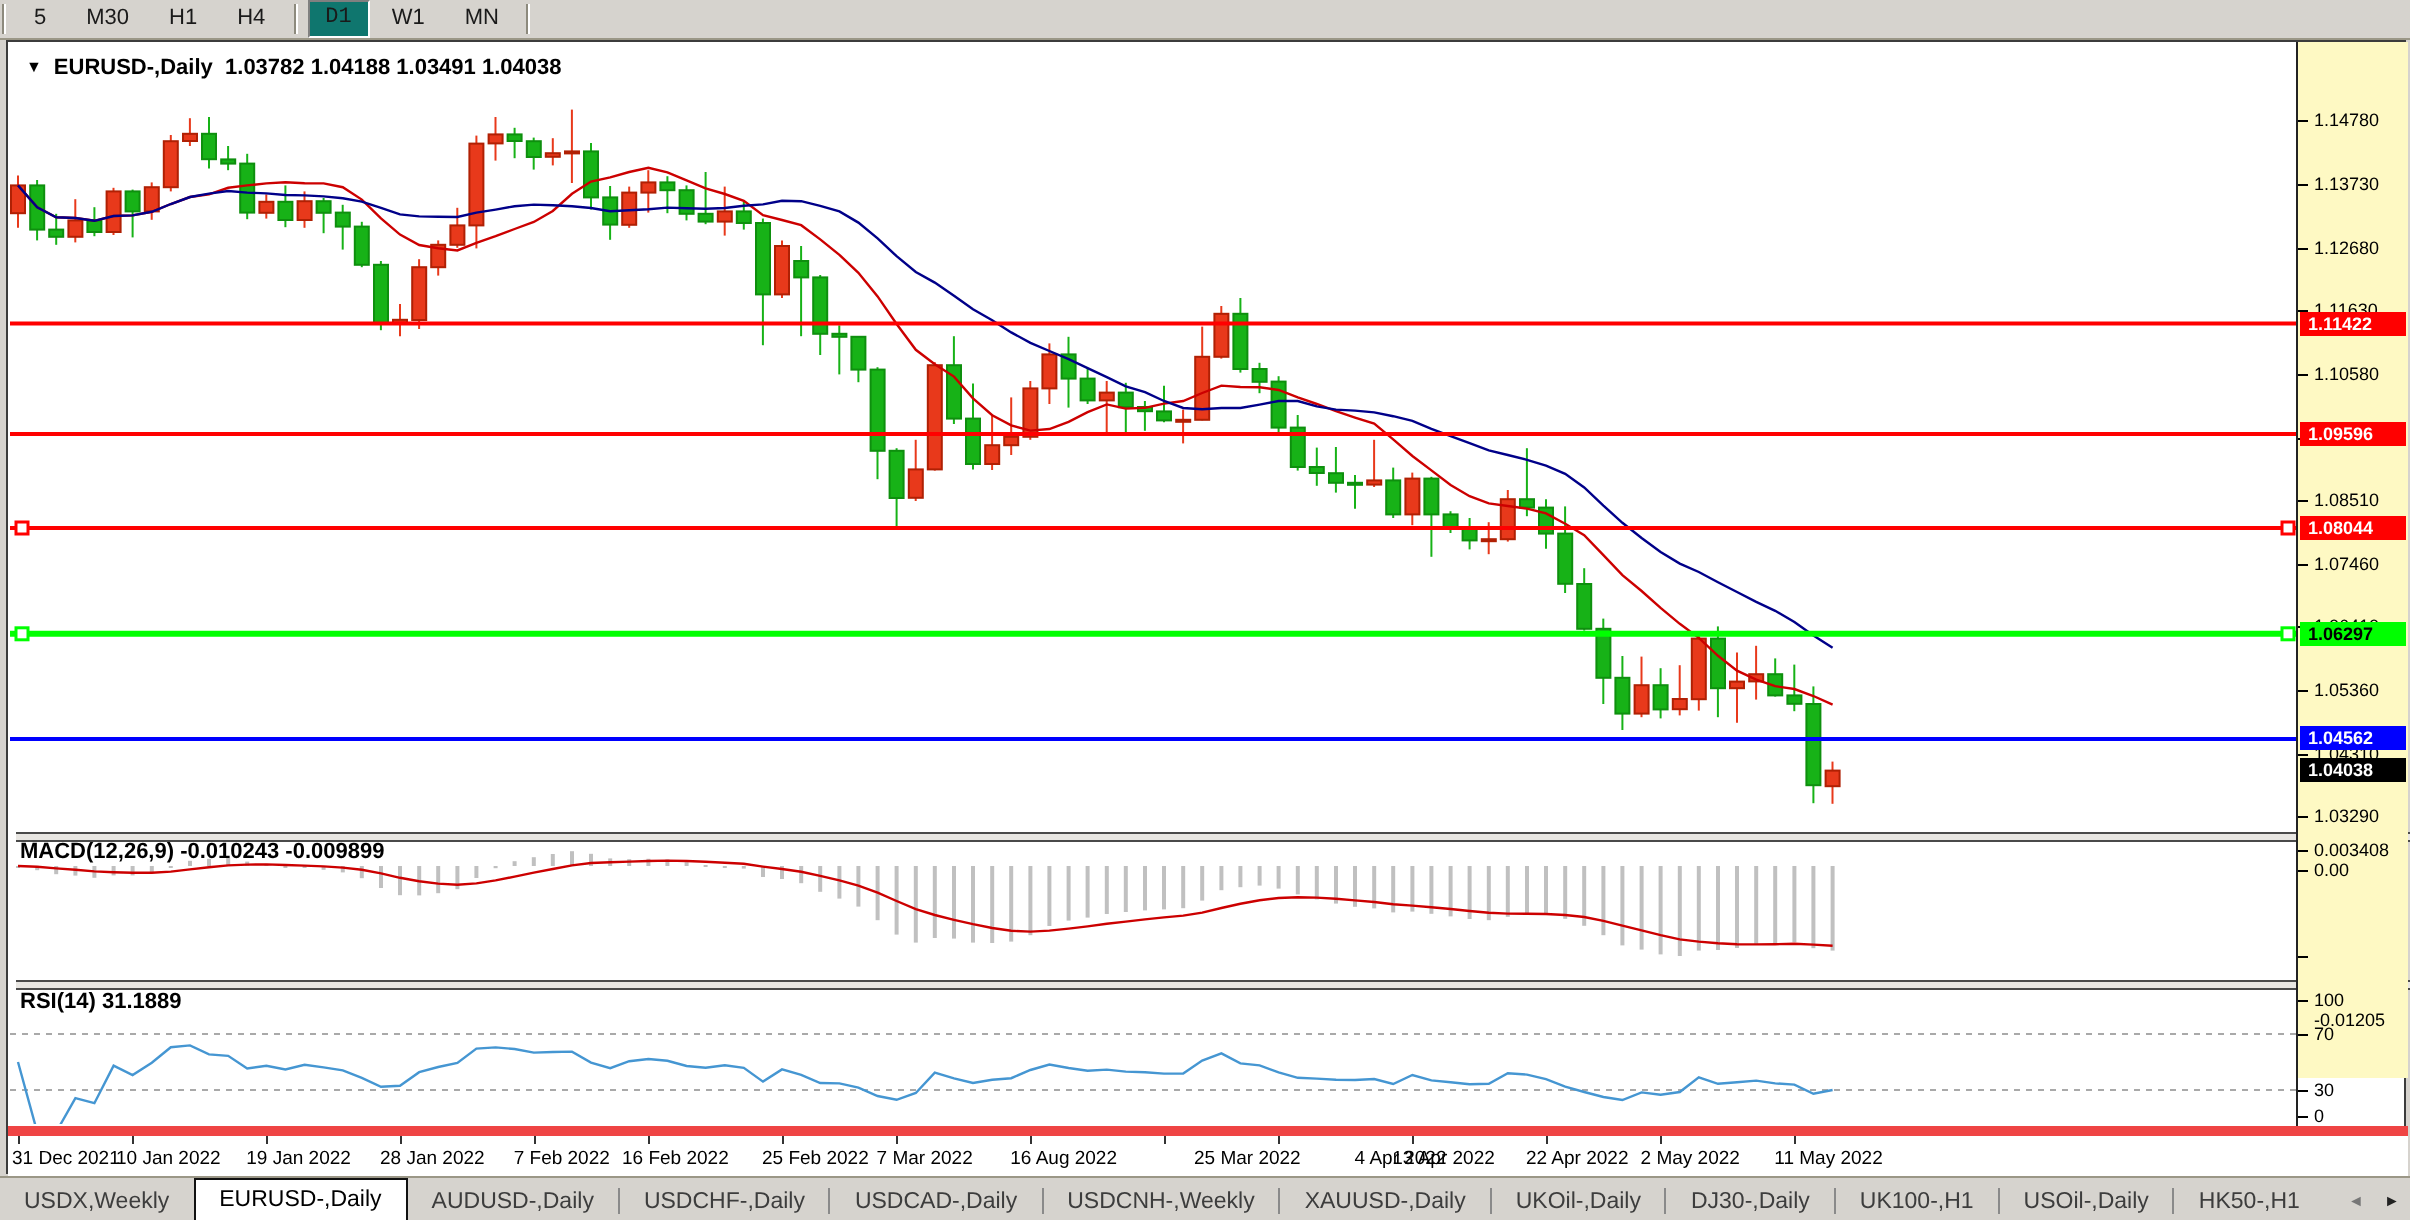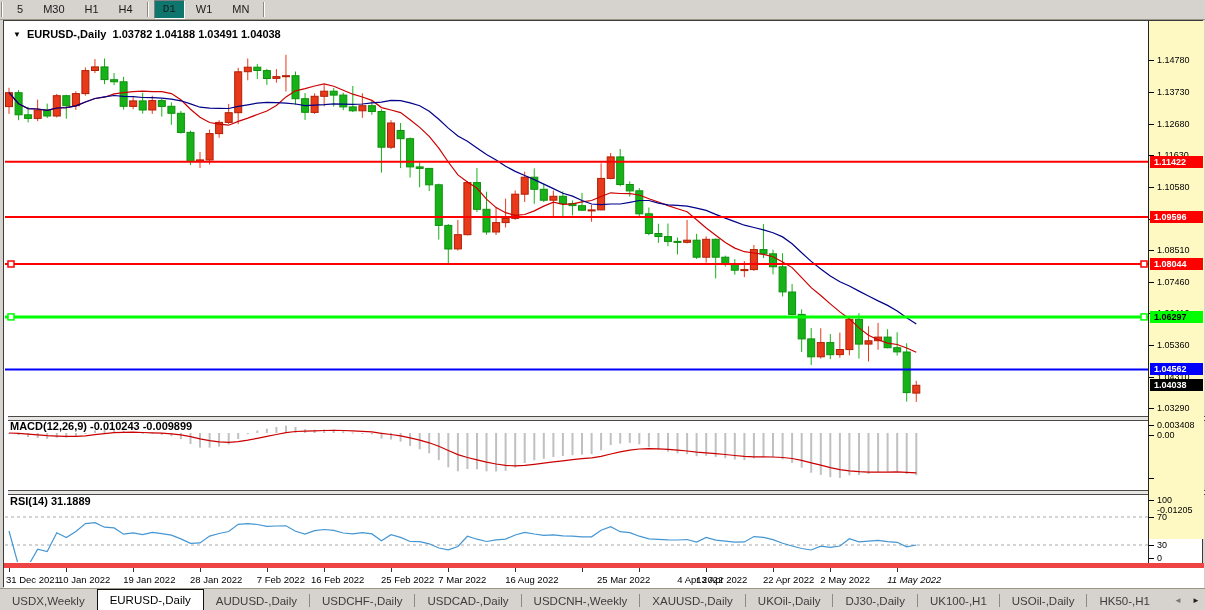--- a/index.html
+++ b/index.html
@@ -461,21 +461,21 @@
     <div class="dlbl" style="left: 568px; margin-left: 25px;">25 Mar 2022</div>
     <div class="dtick" style="left: 635.3px;"></div>
     <div class="dlbl" style="left: 625.3px; margin-left: 48px;">4 Apr 2022</div>
     <div class="dtick" style="left: 702.15px;"></div>
     <div class="dlbl" style="left: 692.15px;">13 Apr 2022</div>
     <div class="dtick" style="left: 769px;"></div>
     <div class="dlbl" style="left: 759px;">22 Apr 2022</div>
     <div class="dtick" style="left: 826.3px;"></div>
     <div class="dlbl" style="left: 816.3px;">2 May 2022</div>
     <div class="dtick" style="left: 893.15px;"></div>
-    <div class="dlbl" style="left: 883.15px; font-style: italic;">11 May 2022</div>
+    <div class="dlbl" style="left: 883.15px;">11 May 2022</div>
   </div>
 
 <div id="tabbar">
   <div id="tabstrip">
       <div class="tab">USDX,Weekly</div>
       <div class="tab active">EURUSD-,Daily</div>
       <div class="tab">AUDUSD-,Daily</div>
       <div class="tsep"></div>
       <div class="tab">USDCHF-,Daily</div>
       <div class="tsep"></div>

